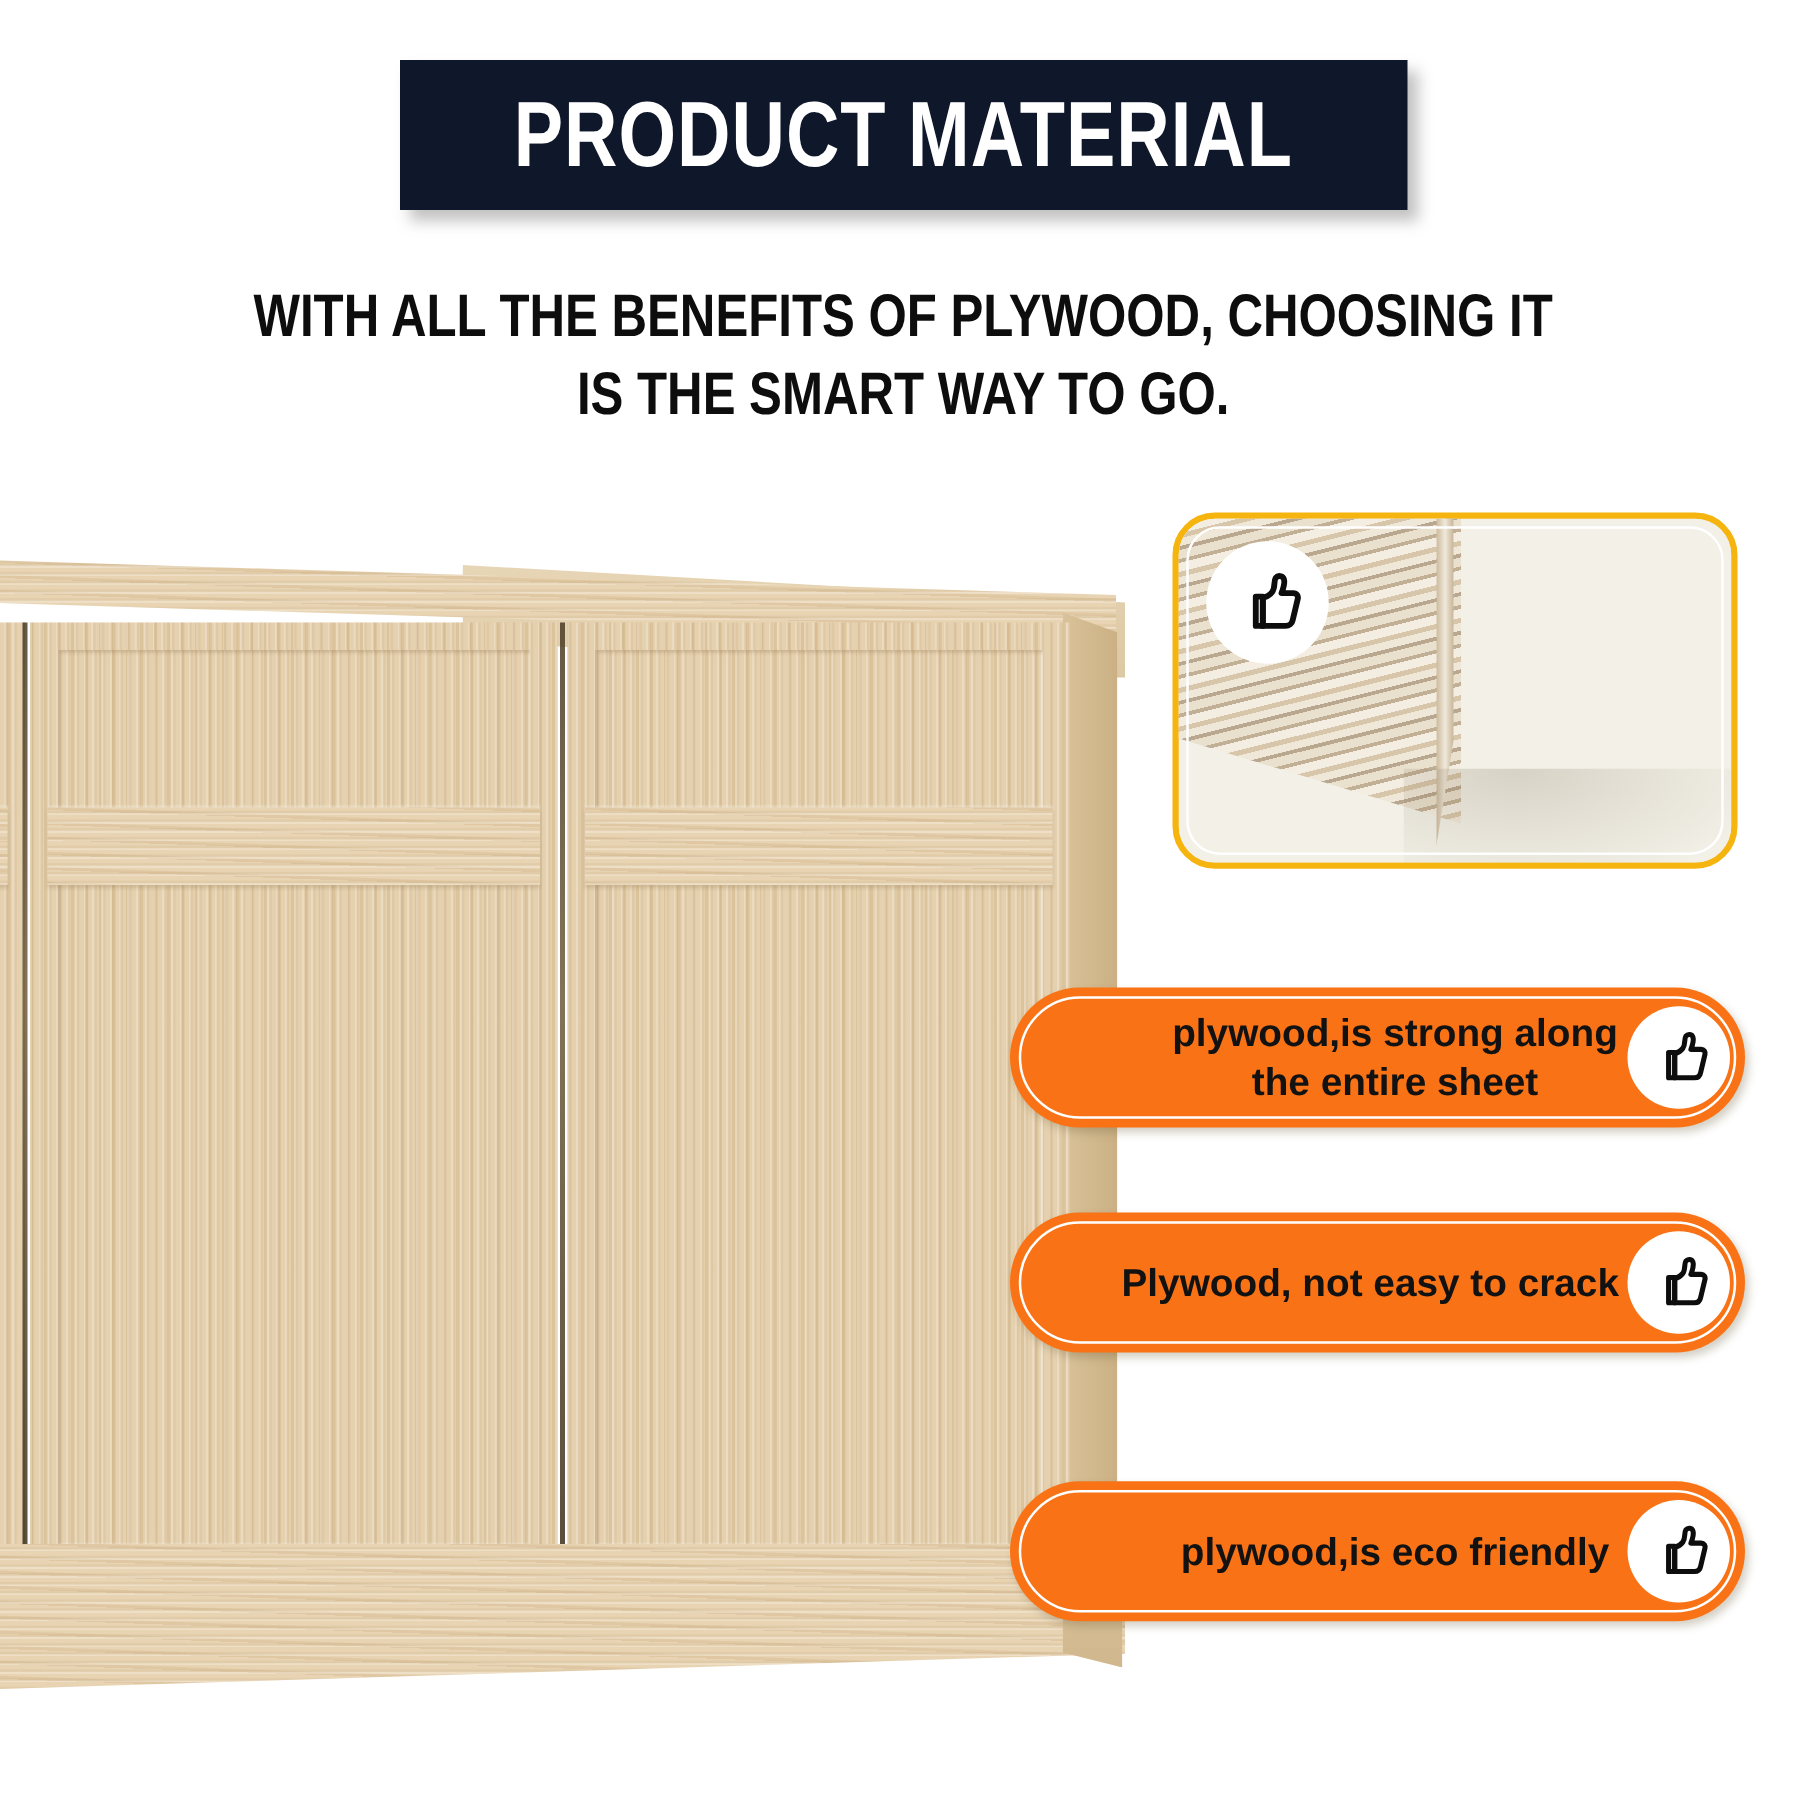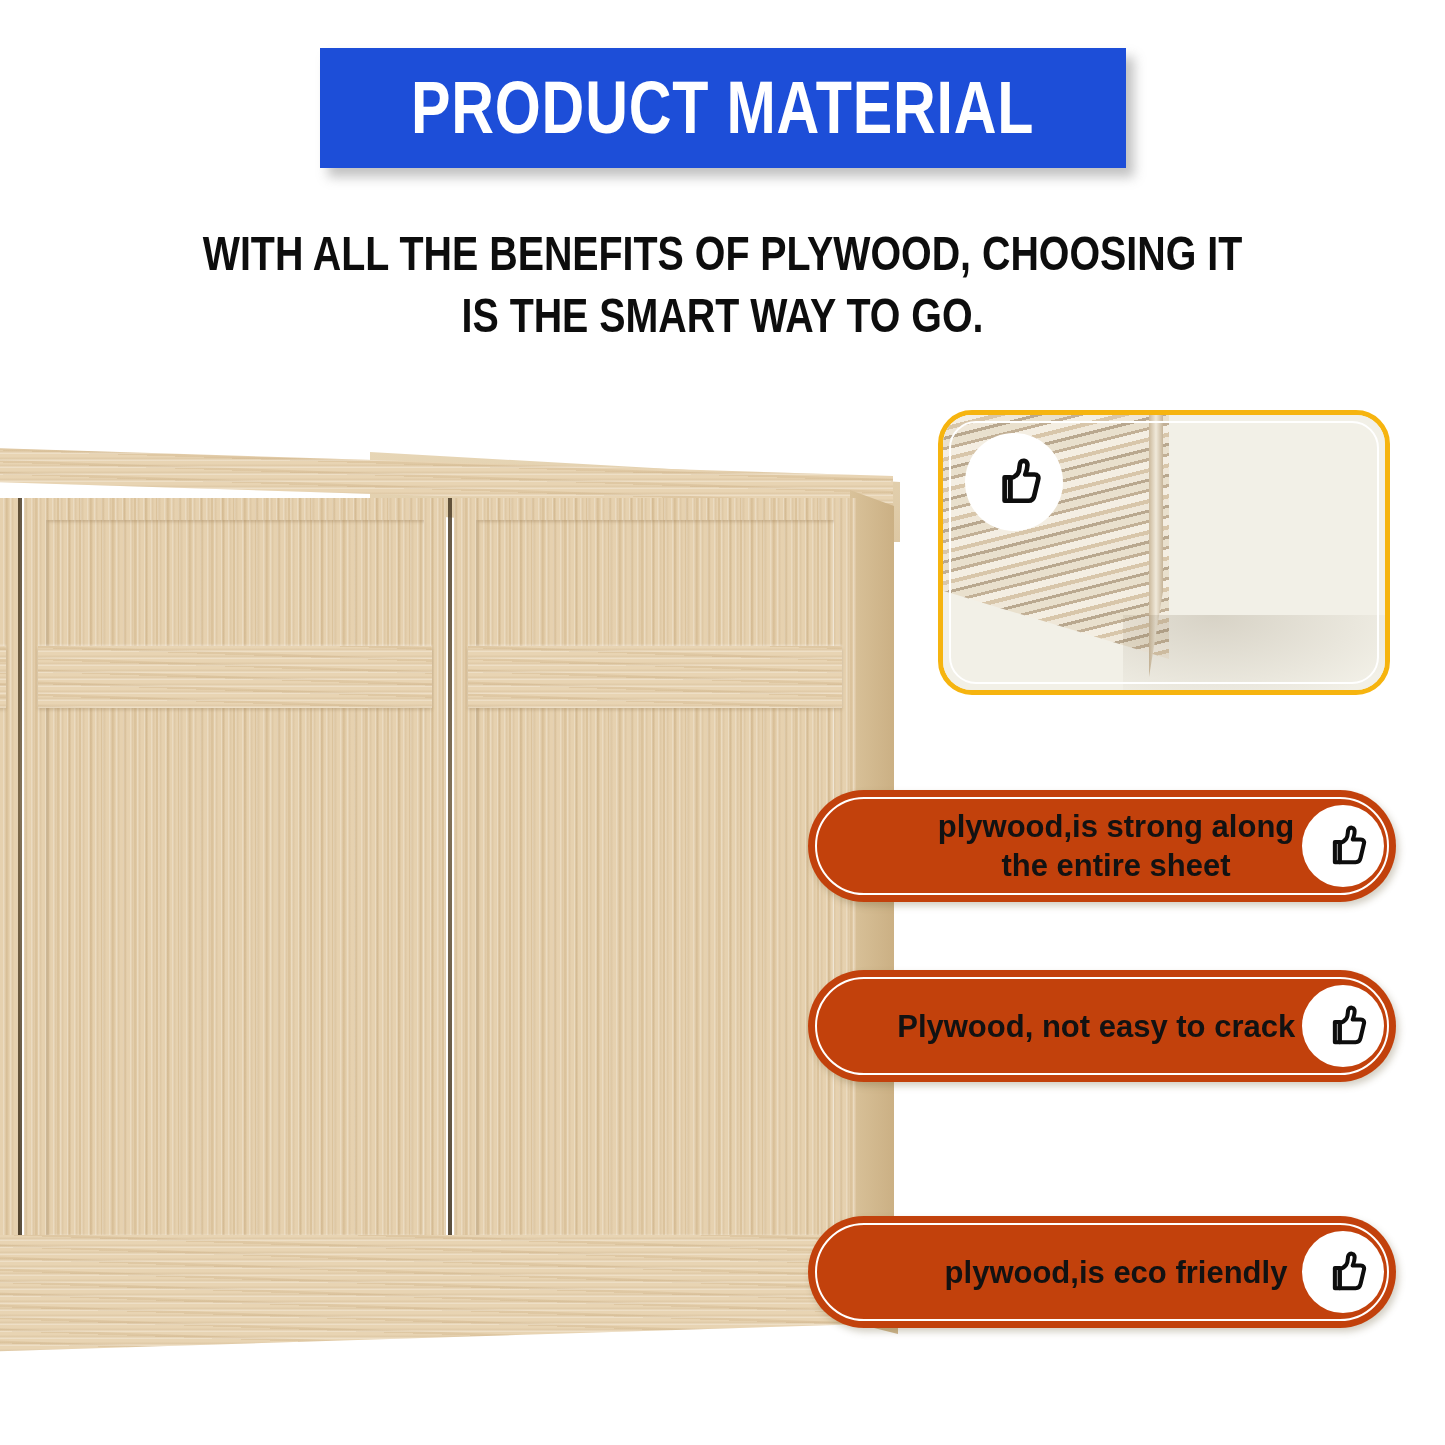--- a/index.html
+++ b/index.html
@@ -7,21 +7,21 @@
   body {
     background:#ffffff;
     font-family:"Liberation Sans", sans-serif;
     position:relative;
     overflow:hidden;
   }
 
   
   #title-banner{
     position:absolute; left:320px; top:48px; width:806px; height:120px;
-    background:#1d4ed8;
+    background:#0f172a;
     box-shadow:8px 9px 11px rgba(120,120,120,.45);
     display:flex; align-items:center; justify-content:center;
   }
   #title-banner .title-text{
     color:#ffffff;
     font-size:74px;
     font-weight:bold;
     letter-spacing:1px;
     line-height:1;
     transform:scaleX(.80);
@@ -170,21 +170,21 @@
     display:flex; align-items:center; justify-content:center;
   }
   #card-thumb-badge{
     position:absolute; left:22px; top:18px; width:98px; height:98px; z-index:7;
   }
   .thumb-svg{ display:block; }
 
   
   .pill{
     position:absolute;
-    background:#c2410c;
+    background:#f97316;
     border-radius:999px;
     box-shadow:3px 4px 7px rgba(110,95,60,.30);
     display:flex; align-items:center;
   }
   .pill-inner-stroke{
     position:absolute; left:7px; top:7px; right:7px; bottom:7px;
     border:2px solid #ffffff; border-radius:999px; pointer-events:none;
   }
   .pill-text{
     flex:1;
@@ -196,21 +196,21 @@
     padding-left:34px;
     padding-right:6px;
     z-index:2;
   }
   .pill-thumb{
     position:absolute; right:12px; top:50%; transform:translateY(-50%);
     width:82px; height:82px; z-index:3;
   }
   #pill-1{ left:808px; top:790px;  width:588px; height:112px; }
   #pill-2{ left:808px; top:970px;  width:588px; height:112px; }
-  #pill-3{ left:808px; top:1185px; width:588px; height:112px;margin-top:31px; }
+  #pill-3{ left:808px; top:1185px; width:588px; height:112px; }
 </style>
 </head>
 <body>
 
 <div id="title-banner">
   <span class="title-text">PRODUCT MATERIAL</span>
 </div>
 
 <div id="subtitle">
   <span class="sub-line">WITH ALL THE BENEFITS OF PLYWOOD, CHOOSING IT</span>

